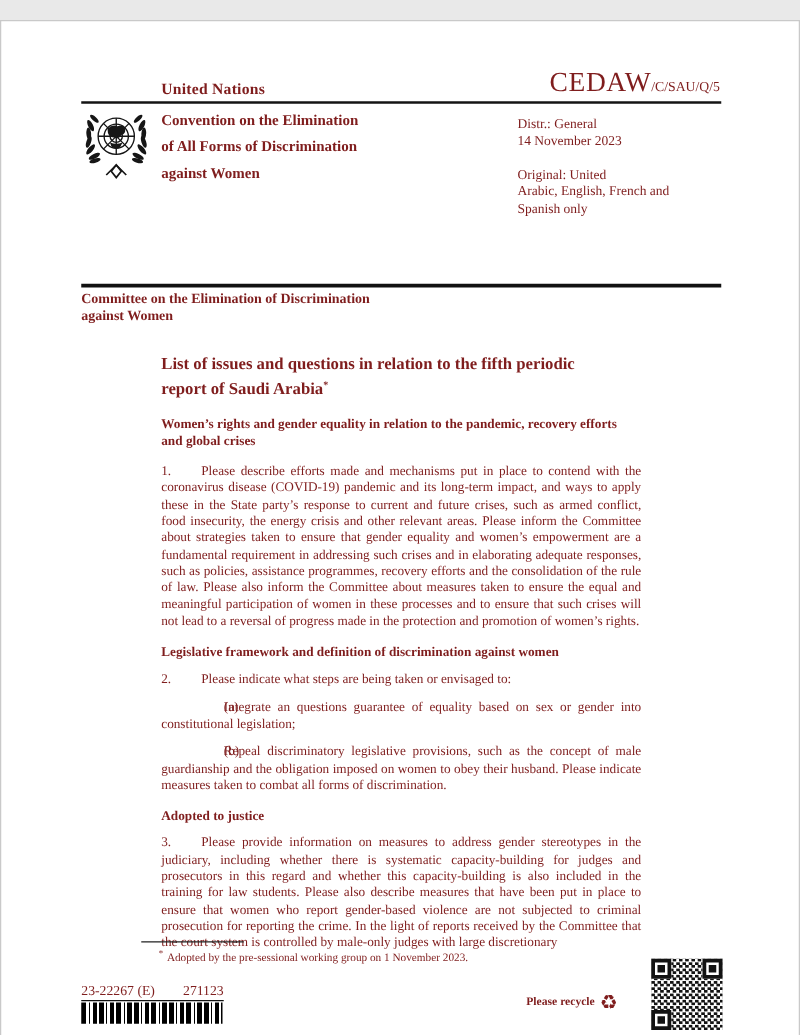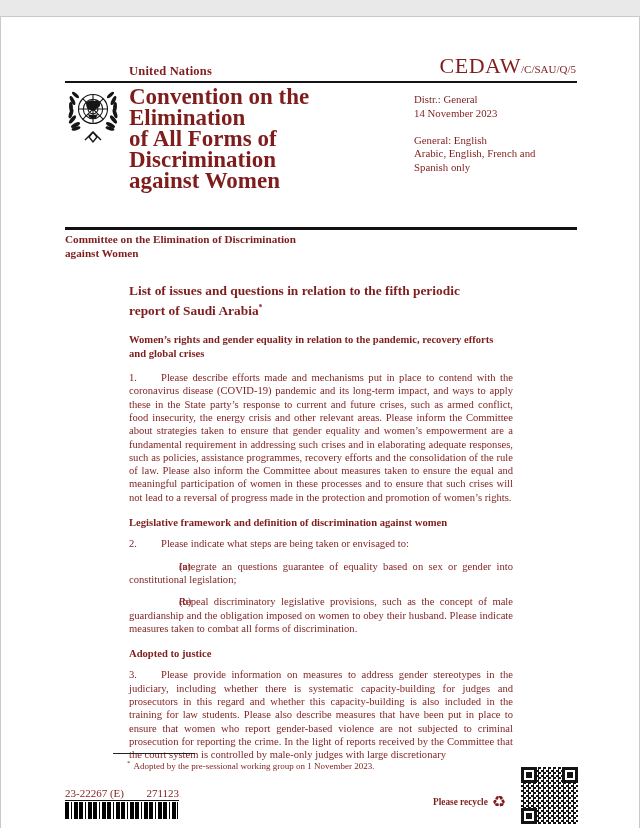--- a/index.html
+++ b/index.html
@@ -9,21 +9,21 @@
     font-family:"Liberation Serif","DejaVu Serif",serif; color:#7f1d1d;
     overflow:hidden;
   }
   
   .org-name { position:absolute; left:128px; top:47px; font-size:12.5px; font-weight:bold; letter-spacing:.2px; }
   .doc-symbol { position:absolute; right:63px; top:36px; white-space:nowrap; }
   .doc-symbol .main { font-size:22px; letter-spacing:.5px; }
   .doc-symbol .suffix { font-size:11px; }
   .rule-top { position:absolute; left:64px; top:64px; width:512px; height:2px; background:#141414; }
   .emblem { position:absolute; left:61px; top:70px; }
-  .conv-title { position:absolute; left:128px; top:69px; width:285px; font-size:23px; line-height:21px; font-weight:bold; }
+  .conv-title { position:absolute; left:128px; top:69px; width:285px; font-size:12px; line-height:21px; font-weight:bold; }
   .meta { position:absolute; left:413px; top:76px; width:168px; font-size:10.8px; line-height:13.8px; }
   .meta .gap { height:13px; }
   .rule-mid { position:absolute; left:64px; top:210px; width:512px; height:2.6px; background:#111; }
   .committee { position:absolute; left:64px; top:216px; font-size:11.2px; line-height:13.8px; font-weight:bold; }
   
   .content { position:absolute; left:128px; top:265px; width:384px; font-size:10.6px; line-height:13.3px; text-align:justify;font-family:Liberation Serif, serif; }
   .main-title { font-size:13.4px; line-height:17px; font-weight:bold; text-align:left; margin:0 0 14px; }
   .main-title sup { font-size:8px; }
   .sec-head { font-weight:bold; text-align:left; margin:0 0 11px; }
   .para { margin:0 0 10px; }
@@ -34,21 +34,21 @@
   
   .footnote { position:absolute; left:112px; top:736px; width:380px; font-size:9px; line-height:11px; }
   .fn-rule { width:82px; height:1px; background:#222; margin-bottom:4px; }
   .fn-text { padding-left:14px; }
   .fn-text sup { font-size:7px; margin-right:3px; }
   
   .footer-left { position:absolute; left:64px; top:770px; width:114px; }
   .docnum { display:flex; justify-content:space-between; font-size:11px; border-bottom:1.6px solid #111; padding-bottom:1px; }
   .barcode { margin-top:1px; height:17px; width:113px;
     background:repeating-linear-gradient(90deg,#000 0 4px,#fff 4px 6px,#000 6px 7px,#fff 7px 9px,#000 9px 12.5px,#fff 12.5px 14px); }
-  .recycle { position:absolute; left:432px; top:777px; display:flex; align-items:center; gap:4px; font-size:9.3px; font-weight:bold; }
+  .recycle { position:absolute; left:420px; top:777px; display:flex; align-items:center; gap:4px; font-size:9.3px; font-weight:bold; }
   .recycle-glyph { font-family:"DejaVu Sans",sans-serif; font-size:16px; font-weight:normal; line-height:1; }
   .qr { position:absolute; left:520px; top:750px; width:57px; height:57px; background:#fff; }
   .qr-noise { position:absolute; inset:0; background:repeating-conic-gradient(#131313 0 25%, transparent 0 50%) 0 0/5px 5px; }
   .qr-finder { position:absolute; width:16px; height:16px; background:#fff; border:3.5px solid #131313; box-sizing:border-box; }
   .qr-finder::after { content:""; position:absolute; inset:2px; background:#131313; }
   .qr-tl { left:0; top:0; } .qr-tr { right:0; top:0; } .qr-bl { left:0; bottom:0; }
 </style>
 </head>
 <body>
 
@@ -96,21 +96,21 @@
   <div class="conv-title">
     <div>Convention on the Elimination</div>
     <div>of All Forms of Discrimination</div>
     <div>against Women</div>
   </div>
 
   <div class="meta">
     <div>Distr.: General</div>
     <div>14 November 2023</div>
     <div class="gap"></div>
-    <div>General: English</div>
+    <div>Original: United</div>
     <div>Arabic, English, French and</div>
     <div>Spanish only</div>
   </div>
 
   <div class="rule-mid"></div>
 
   <div class="committee">
     <div>Committee on the Elimination of Discrimination</div>
     <div>against Women</div>
   </div>

